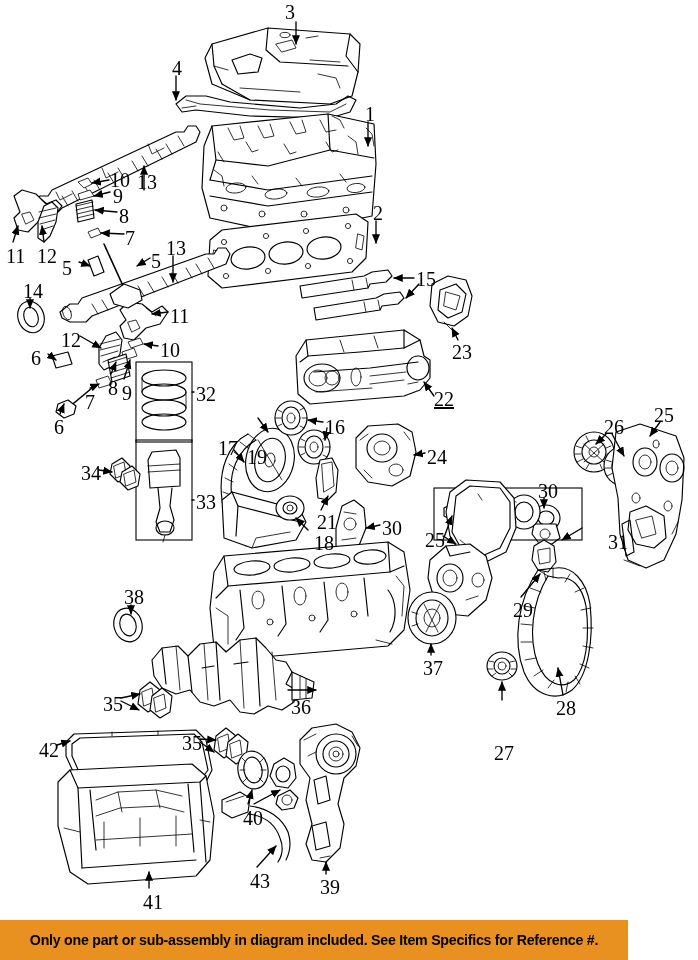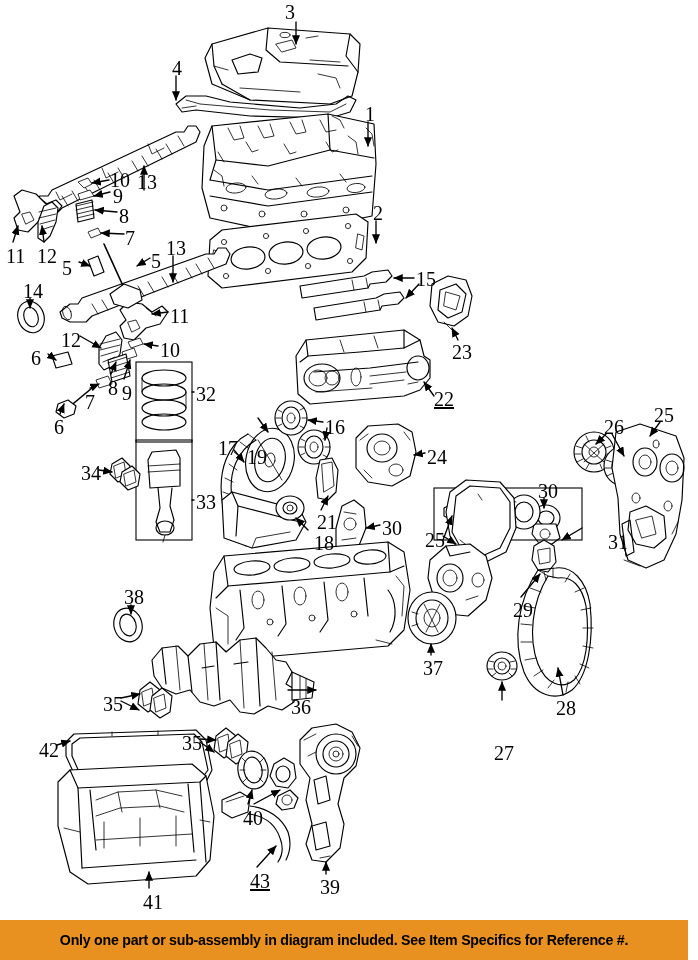--- a/index.html
+++ b/index.html
@@ -22,21 +22,21 @@
     line-height:1;
     white-space:nowrap;
     letter-spacing:0px;
     user-select:none;
   }
 
   
   #disclaimer-banner{
     position:absolute;
     left:0;top:920px;
-    width:688px;height:40px;
+    width:628px;height:40px;
     background:#E89020;
     box-sizing:border-box;
     display:flex;flex-direction:column;
     align-items:center;justify-content:center;
     overflow:hidden;
   }
   #disclaimer-banner .line{
     font-family:"Liberation Sans", sans-serif;
     font-weight:bold;
     font-size:14.2px;
@@ -843,21 +843,21 @@
       <div class="callout" style="left: 124px; top: 587px;">38</div>
       <div class="callout" style="left: 423px; top: 658px; text-align: right;">37</div>
       <div class="callout" style="left: 494px; top: 703px; margin-top: 40px;">27</div>
       <div class="callout" style="left: 556px; top: 698px;">28</div>
       <div class="callout" style="left: 103px; top: 694px;">35</div>
       <div class="callout" style="left: 291px; top: 697px;">36</div>
       <div class="callout" style="left: 182px; top: 733px;">35</div>
       <div class="callout" style="left: 39px; top: 740px;">42</div>
       <div class="callout" style="left: 243px; top: 808px;">40</div>
       <div class="callout" style="left: 320px; top: 877px;">39</div>
-      <div class="callout" style="left: 250px; top: 871px; text-decoration: underline;">43</div>
+      <div class="callout" style="left: 250px; top: 871px;">43</div>
       <div class="callout" style="left: 143px; top: 892px;">41</div>
     </div>
 
 </div>
 
 <div id="disclaimer-banner" style="background: rgb(232, 144, 32); color: rgb(0, 0, 0);">
   <div class="line">Only one part or sub-assembly in diagram included. See Item Specifics for Reference #.</div>
 </div>
 
 </body></html>

